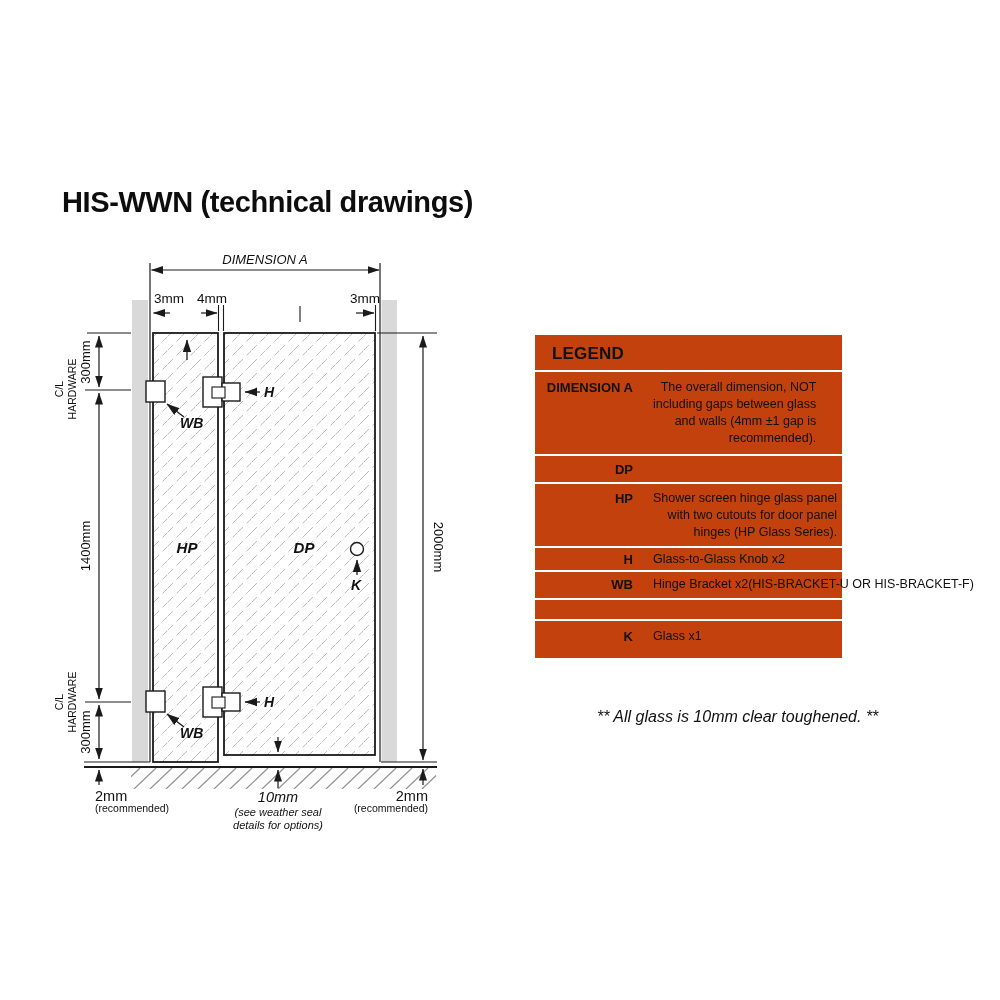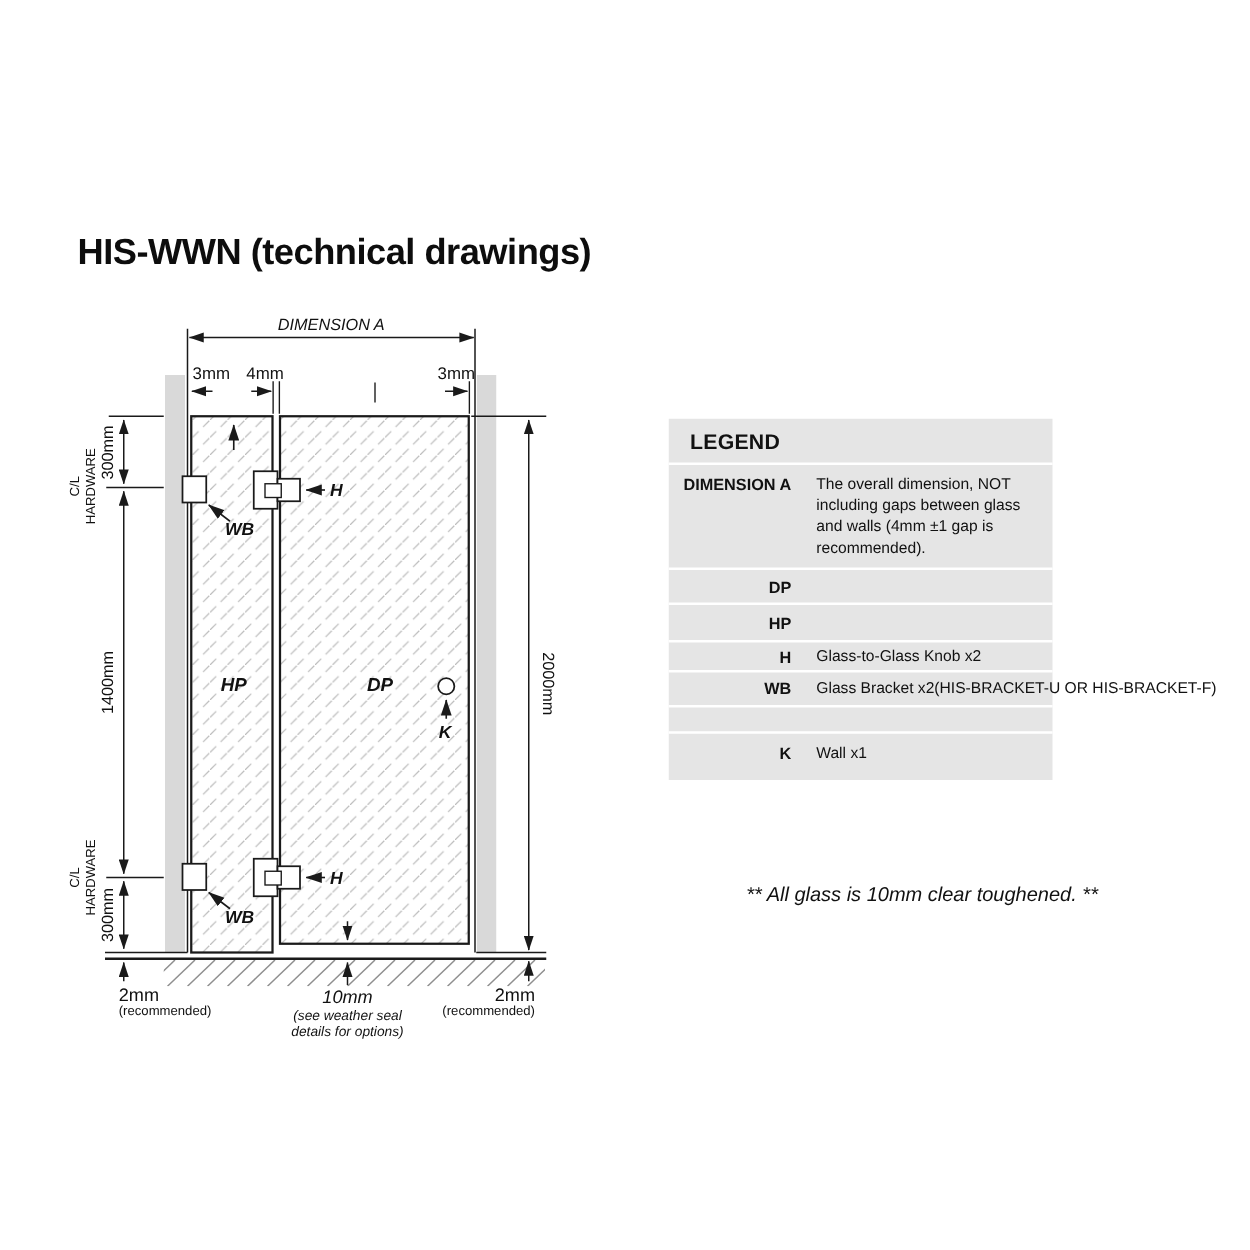--- a/index.html
+++ b/index.html
@@ -20,34 +20,34 @@
   .vdim{font-size:13px;}
   .cl{font-size:10.5px;}
   .panel-label{font-size:15px;font-weight:bold;font-style:italic;}
   .part-label{font-size:14px;font-weight:bold;font-style:italic;}
   .note-big{font-size:14.5px;}
   .note-small{font-size:10.5px;}
   .it{font-style:italic;}
   
   .legend{
     position:absolute;left:535px;top:335px;width:307px;
-    background:#e5e5e5;
+    background:#c2410c;
   }
   .legend-header{
     font-size:17px;font-weight:bold;letter-spacing:0.2px;
     padding:9px 0 6px 17px;
   }
   .legend-row{display:flex;border-top:2px solid #ffffff;}
   .legend-term{
     flex:none;width:98px;text-align:right;
     font-weight:bold;font-size:13px;line-height:17px;
   }
   .legend-def{
     margin-left:20px;font-size:12.5px;line-height:17px;
-    white-space:pre;overflow:visible;
+    white-space:pre;overflow:visible;text-align:right;
   }
   .row-dim-a{padding:7px 0 7px 0;}
   .row-dp{padding:5px 0 4px 0;}
   .row-hp{padding:6px 0 5px 0;}
   .row-h{padding:3px 0 2px 0;}
   .row-wb{padding:4px 0 5px 0;}
   .row-empty{min-height:19px;padding:0;}
   .row-k{padding:7px 0 13px 0;}
   .legend-footnote{
     position:absolute;left:597px;top:708px;
@@ -223,32 +223,35 @@
     <div class="legend-def">The overall dimension, NOT
 including gaps between glass
 and walls (4mm ±1 gap is
 recommended).</div>
   </div>
   <div class="legend-row row-dp">
     <div class="legend-term">DP</div>
   </div>
   <div class="legend-row row-hp">
     <div class="legend-term">HP</div>
+    <div class="legend-def">Shower screen hinge glass panel
+with two cutouts for door panel
+hinges (HP Glass Series).</div>
   </div>
   <div class="legend-row row-h">
     <div class="legend-term">H</div>
     <div class="legend-def">Glass-to-Glass Knob x2</div>
   </div>
   <div class="legend-row row-wb">
     <div class="legend-term">WB</div>
-    <div class="legend-def">Glass Bracket x2(HIS-BRACKET-U OR HIS-BRACKET-F)</div>
+    <div class="legend-def">Hinge Bracket x2(HIS-BRACKET-U OR HIS-BRACKET-F)</div>
   </div>
   <div class="legend-row row-empty">
     <div class="legend-term"></div>
     <div class="legend-def"></div>
   </div>
   <div class="legend-row row-k">
     <div class="legend-term">K</div>
-    <div class="legend-def">Wall x1</div>
+    <div class="legend-def">Glass x1</div>
   </div>
 </div>
 
 <div class="legend-footnote">** All glass is 10mm clear toughened. **</div>
 
 </body></html>

